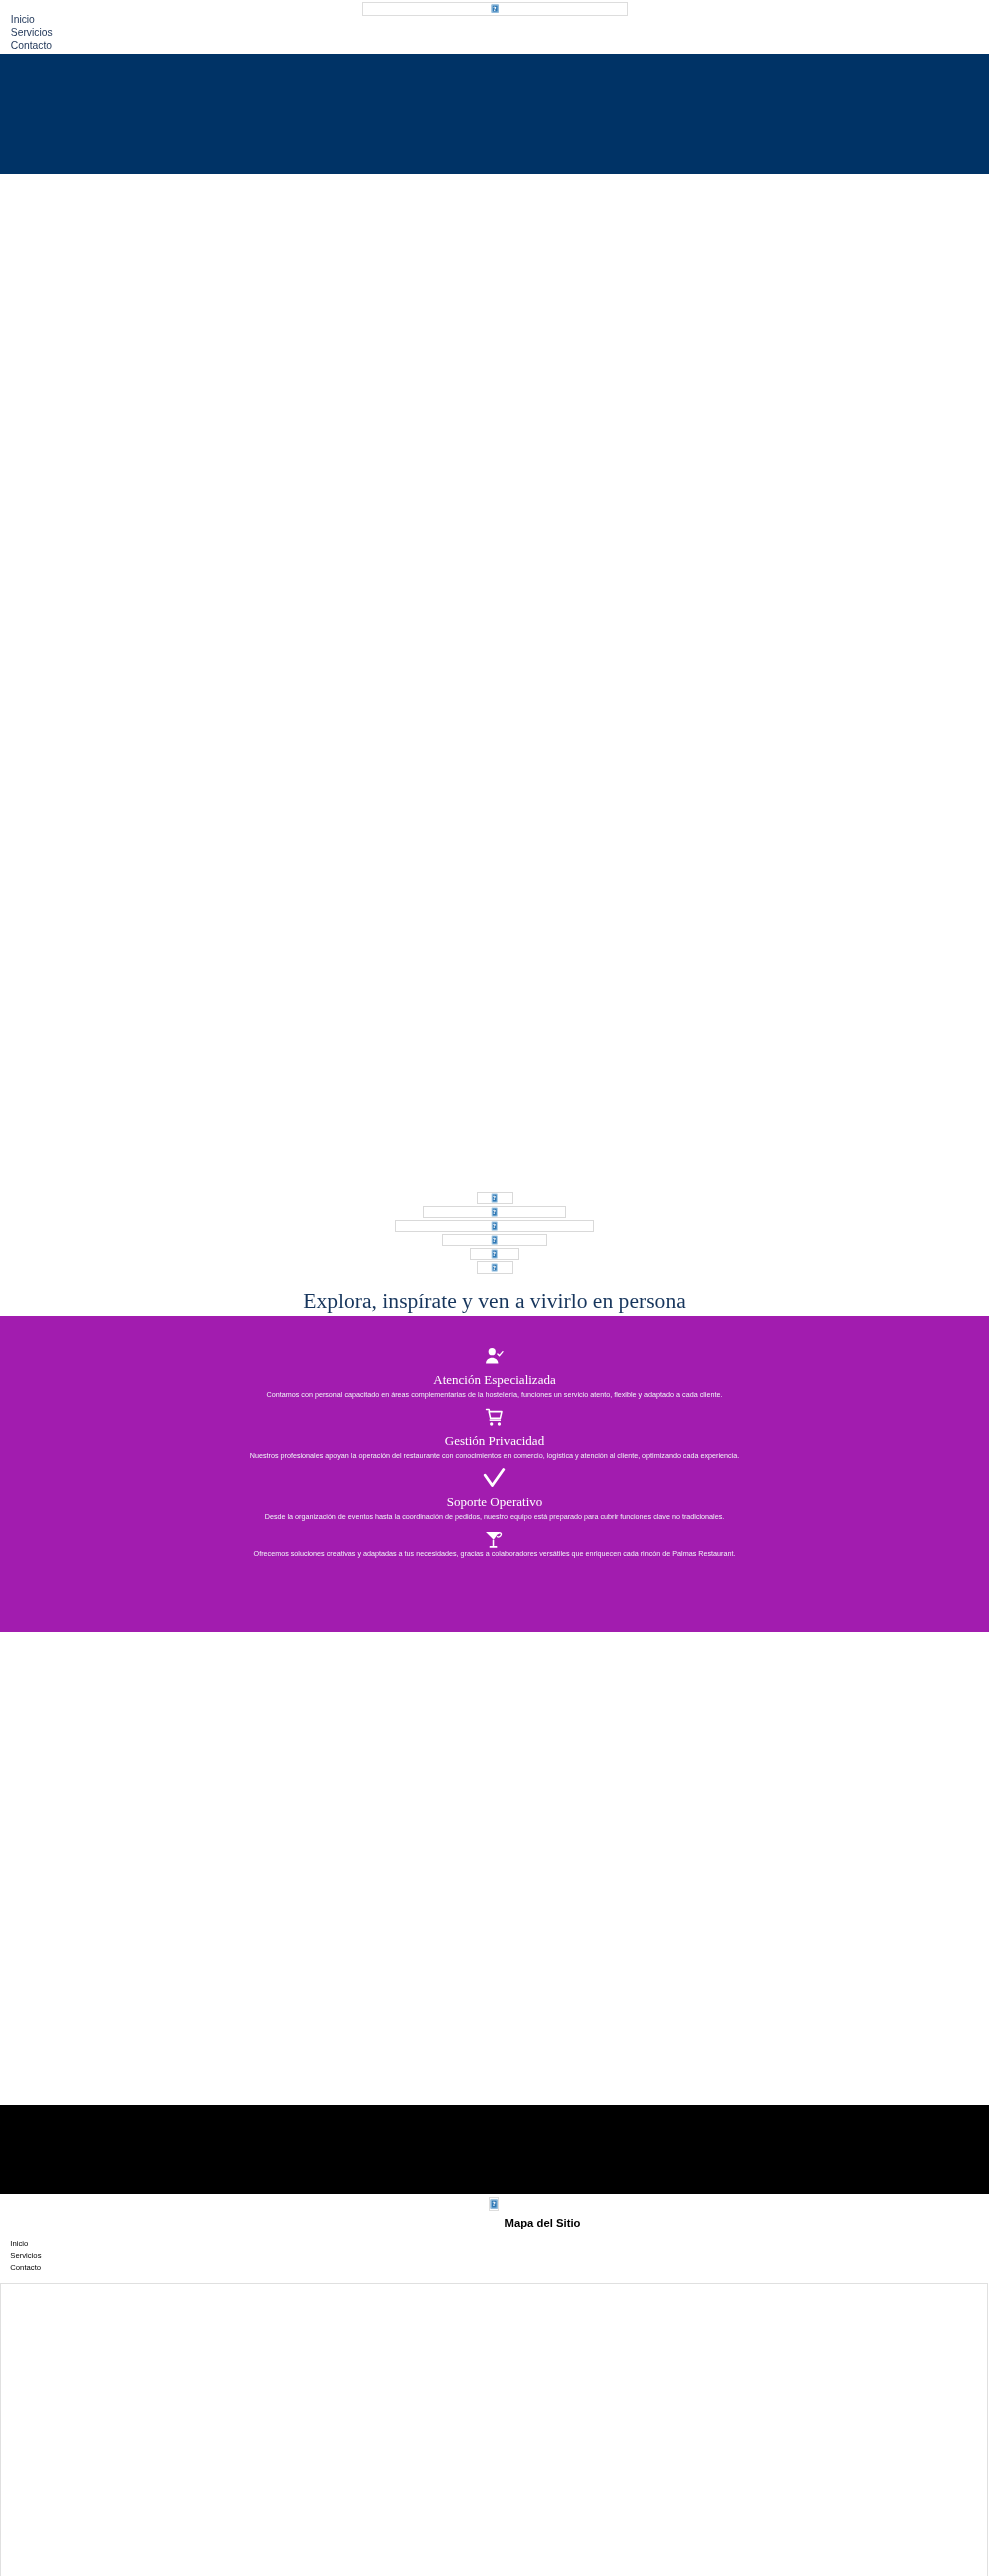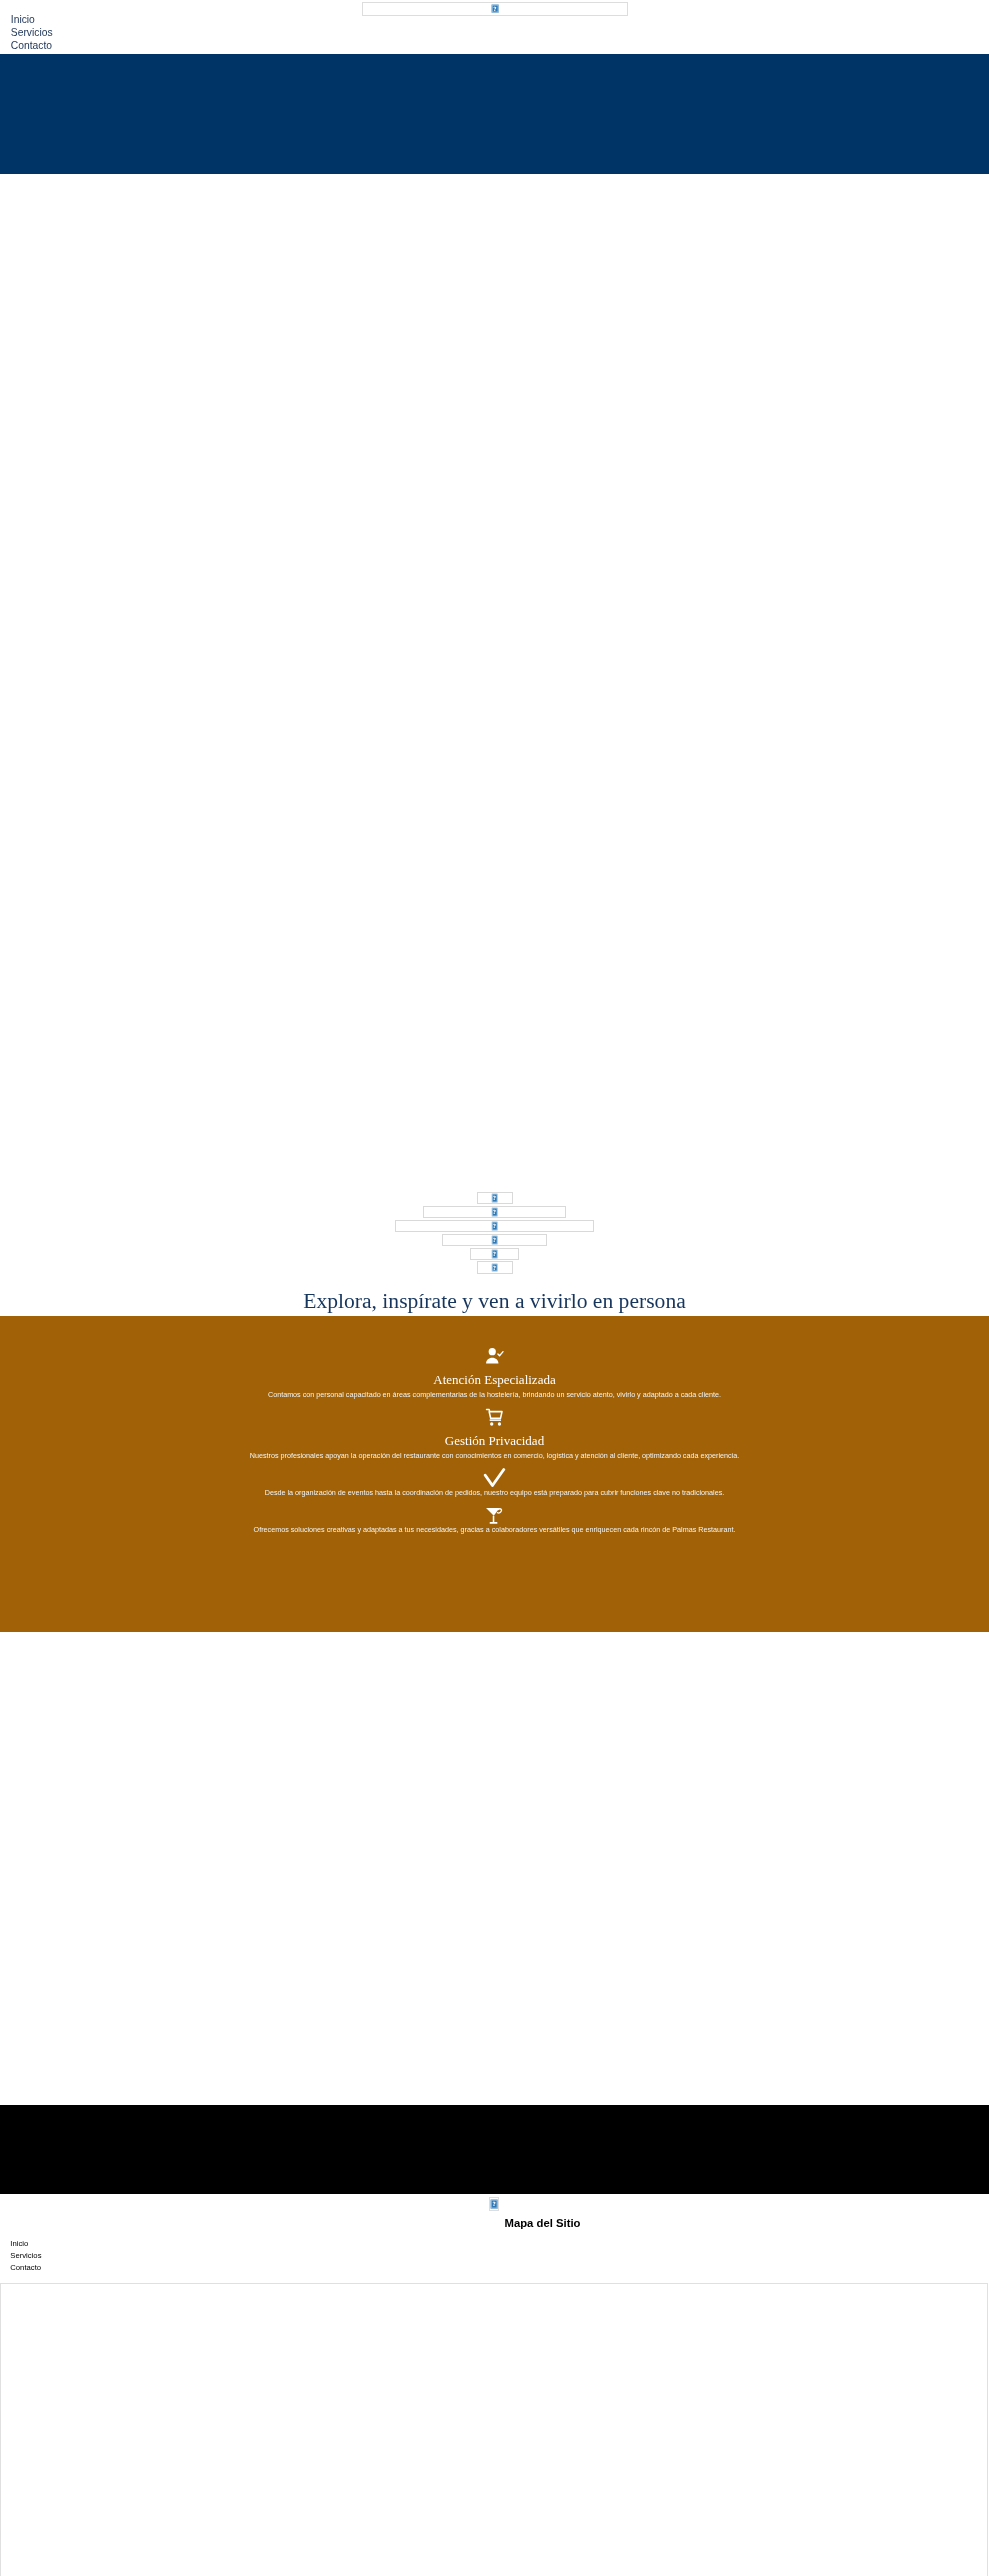--- a/index.html
+++ b/index.html
@@ -57,21 +57,21 @@
   .gallery .broken{height:12.4px;margin:0 0 1.5px 0;vertical-align:top;}
 
   
   .tagline{
     position:absolute;left:0;top:1289px;width:989px;text-align:center;
     font-family:"Liberation Serif", serif;
     font-size:21.6px;line-height:25px;color:#17365d;font-weight:400;
   }
 
   
-  .services{position:absolute;left:0;top:1316px;width:989px;height:316px;background:#a16207;}
+  .services{position:absolute;left:0;top:1316px;width:989px;height:316px;background:#a21caf;}
   .svc{width:989px;text-align:center;}
   .svc-icon{display:block;margin:0 auto;color:#ffffff;}
   .svc-icon svg{display:block;margin:0 auto;}
   .svc-title{
     font-family:"Liberation Serif", serif;
     font-size:13px;line-height:15.5px;color:#ffffff;margin:5.2px 0 3.1px 0;
   }
   .svc-desc{
     font-family:"Liberation Sans", sans-serif;
     font-size:7.2px;line-height:9.3px;color:#f0f4f8;margin:0 0 7.2px 0;
@@ -154,21 +154,21 @@
 
     <div class="svc svc-1">
       <span class="svc-icon">
         <svg width="20.6" height="20.6" viewBox="0 0 40 40" fill="#ffffff" aria-hidden="true">
           <circle cx="16" cy="11" r="7"></circle>
           <path d="M4 34c0-6.6 5.4-11 12-11s12 4.4 12 11z"></path>
           <path d="M27 15.5l3.2 3.4L37 11" stroke="#ffffff" stroke-width="2.6" fill="none" stroke-linecap="round" stroke-linejoin="round"></path>
         </svg>
       </span>
       <div class="svc-title">Atención Especializada</div>
-      <div class="svc-desc">Contamos con personal capacitado en áreas complementarias de la hostelería, brindando un servicio atento, vivirlo y adaptado a cada cliente.</div>
+      <div class="svc-desc">Contamos con personal capacitado en áreas complementarias de la hostelería, funciones un servicio atento, flexible y adaptado a cada cliente.</div>
     </div>
 
     <div class="svc">
       <span class="svc-icon">
         <svg width="20.6" height="20.6" viewBox="0 0 40 40" fill="#ffffff" aria-hidden="true">
           <path d="M5 5h5l1 4h24l-3 13H13L10 9" fill="none" stroke="#ffffff" stroke-width="3" stroke-linejoin="round" stroke-linecap="round"></path>
           <rect x="11" y="24" width="22" height="3"></rect>
           <circle cx="15" cy="33" r="3.2"></circle>
           <circle cx="30" cy="33" r="3.2"></circle>
         </svg>
@@ -176,20 +176,21 @@
       <div class="svc-title">Gestión Privacidad</div>
       <div class="svc-desc">Nuestros profesionales apoyan la operación del restaurante con conocimientos en comercio, logística y atención al cliente, optimizando cada experiencia.</div>
     </div>
 
     <div class="svc">
       <span class="svc-icon">
         <svg width="23" height="20.6" viewBox="0 0 44 40" aria-hidden="true">
           <path d="M4 14 L18 34 L40 3" fill="none" stroke="#ffffff" stroke-width="5.5" stroke-linecap="round" stroke-linejoin="round"></path>
         </svg>
       </span>
+      <div class="svc-title">Soporte Operativo</div>
       <div class="svc-desc">Desde la organización de eventos hasta la coordinación de pedidos, nuestro equipo está preparado para cubrir funciones clave no tradicionales.</div>
     </div>
 
     <div class="svc">
       <span class="svc-icon">
         <svg width="20.6" height="20.6" viewBox="0 0 40 40" fill="#ffffff" aria-hidden="true">
           <path d="M4 6h26L19 21z"></path>
           <rect x="17" y="21" width="3" height="12"></rect>
           <rect x="11" y="33" width="15" height="3.4" rx="1"></rect>
           <path d="M27 9c5-4 9 0 6 4s-7 2-7 2" fill="none" stroke="#ffffff" stroke-width="2.6" stroke-linecap="round"></path>

